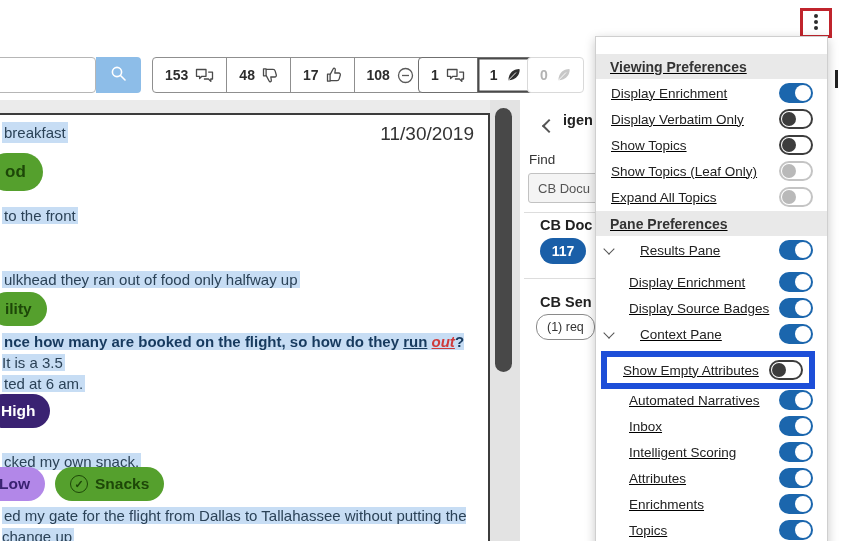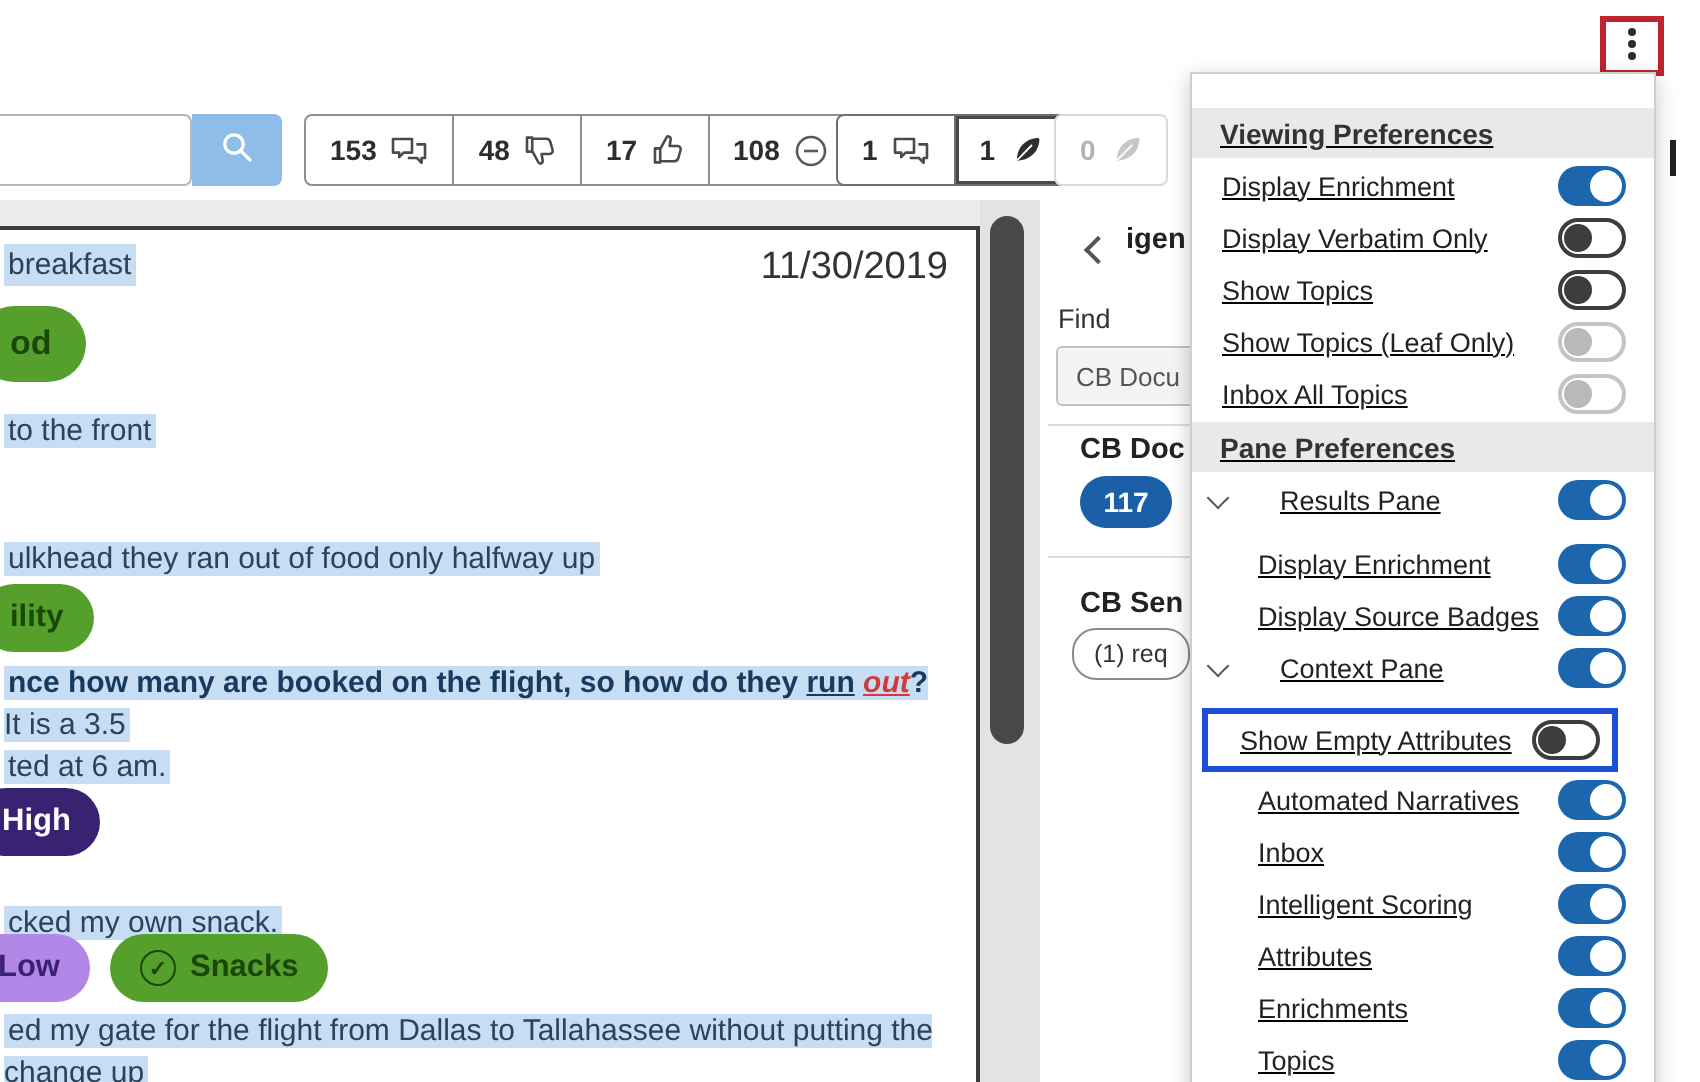--- a/index.html
+++ b/index.html
@@ -96,21 +96,21 @@
   .toggle.on{background:#1b66ad;}
   .toggle.on::after{content:"";position:absolute;right:2px;top:2px;width:16px;height:16px;
     border-radius:50%;background:#fff;}
   .toggle.off{background:#fff;border:2px solid #3d3d3d;}
   .toggle.off::after{content:"";position:absolute;left:1px;top:1px;width:14px;height:14px;
     border-radius:50%;background:#3d3d3d;}
   .toggle.offdis{background:#fff;border:2px solid #c4c4c4;}
   .toggle.offdis::after{content:"";position:absolute;left:1px;top:1px;width:14px;height:14px;
     border-radius:50%;background:#b9b9b9;}
   .mi.hi{height:34px;padding:0 0 0 5px;justify-content:flex-start;}
-  .redbox{display:flex;align-items:center;gap:10px;border:3px solid #1d4ed8;padding:3px 6px 3px 16px;}
+  .redbox{display:flex;align-items:center;gap:10px;border:6px solid #1d4ed8;padding:3px 6px 3px 16px;}
 </style>
 </head>
 <body>
 
 <div class="stage">
 
   <div class="toolbar">
     <input class="search-input" type="text" value="" style="">
     <button class="search-btn">
       <span class="ic">
@@ -275,21 +275,21 @@
         <div class="toggle off"></div>
       </div>
       <div class="mi">
         <span class="lead">
           <span class="lbl">Show Topics (Leaf Only)</span>
         </span>
         <div class="toggle offdis"></div>
       </div>
       <div class="mi">
         <span class="lead">
-          <span class="lbl">Inbox All Topics</span>
+          <span class="lbl">Expand All Topics</span>
         </span>
         <div class="toggle offdis"></div>
       </div>
       <div class="mh">Pane Preferences</div>
       <div class="mi ind1">
         <span class="lead">
           <span class="chev-dn"></span>
           <span class="lbl">Results Pane</span>
         </span>
         <div class="toggle on"></div>

